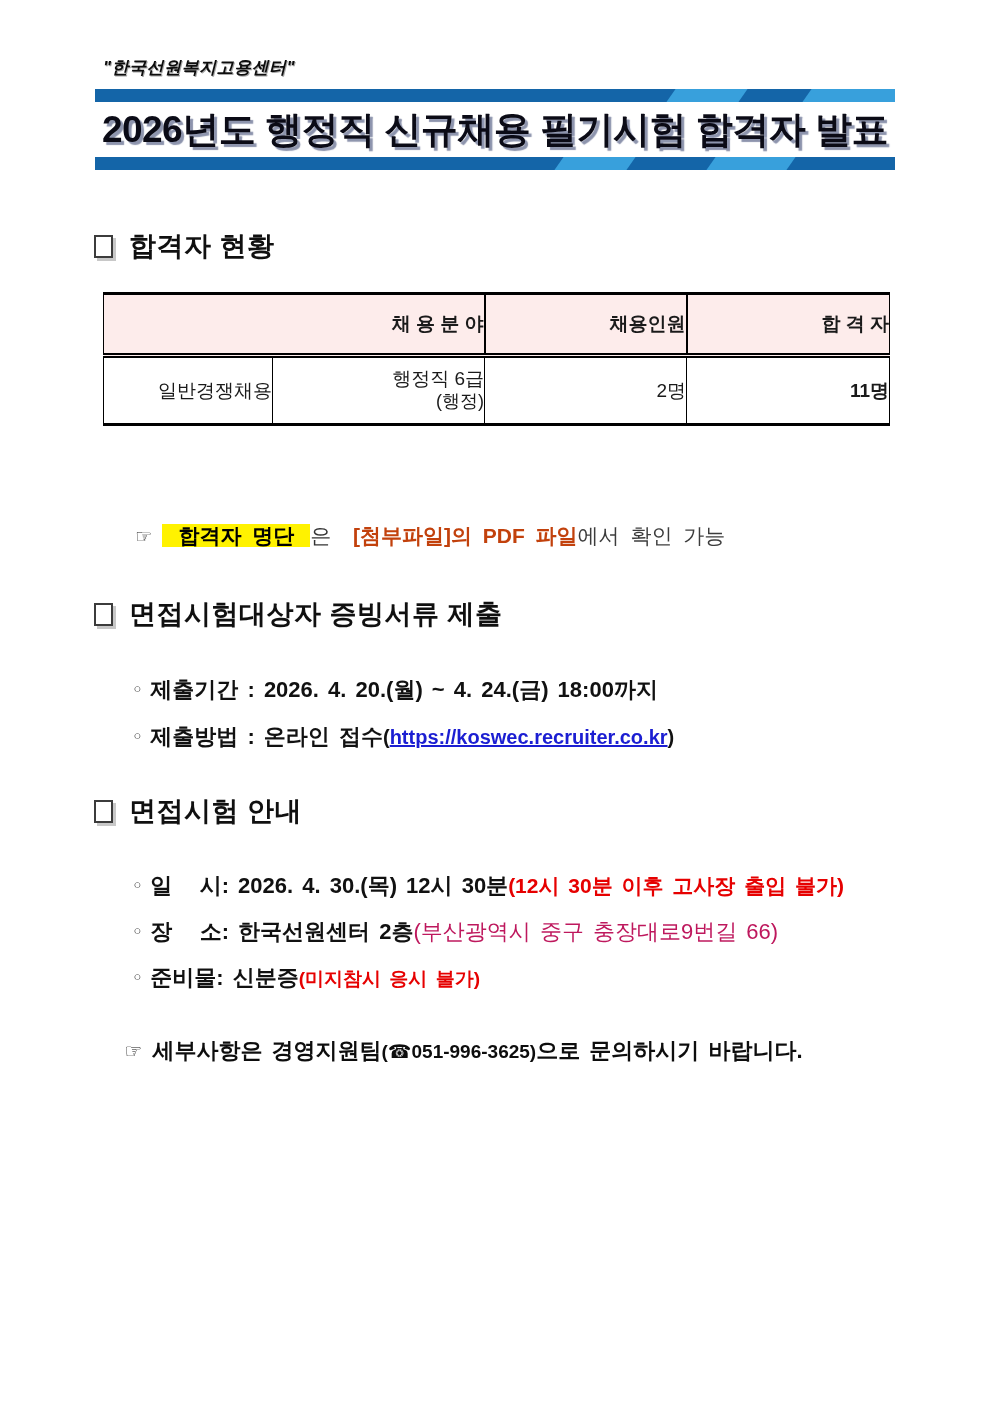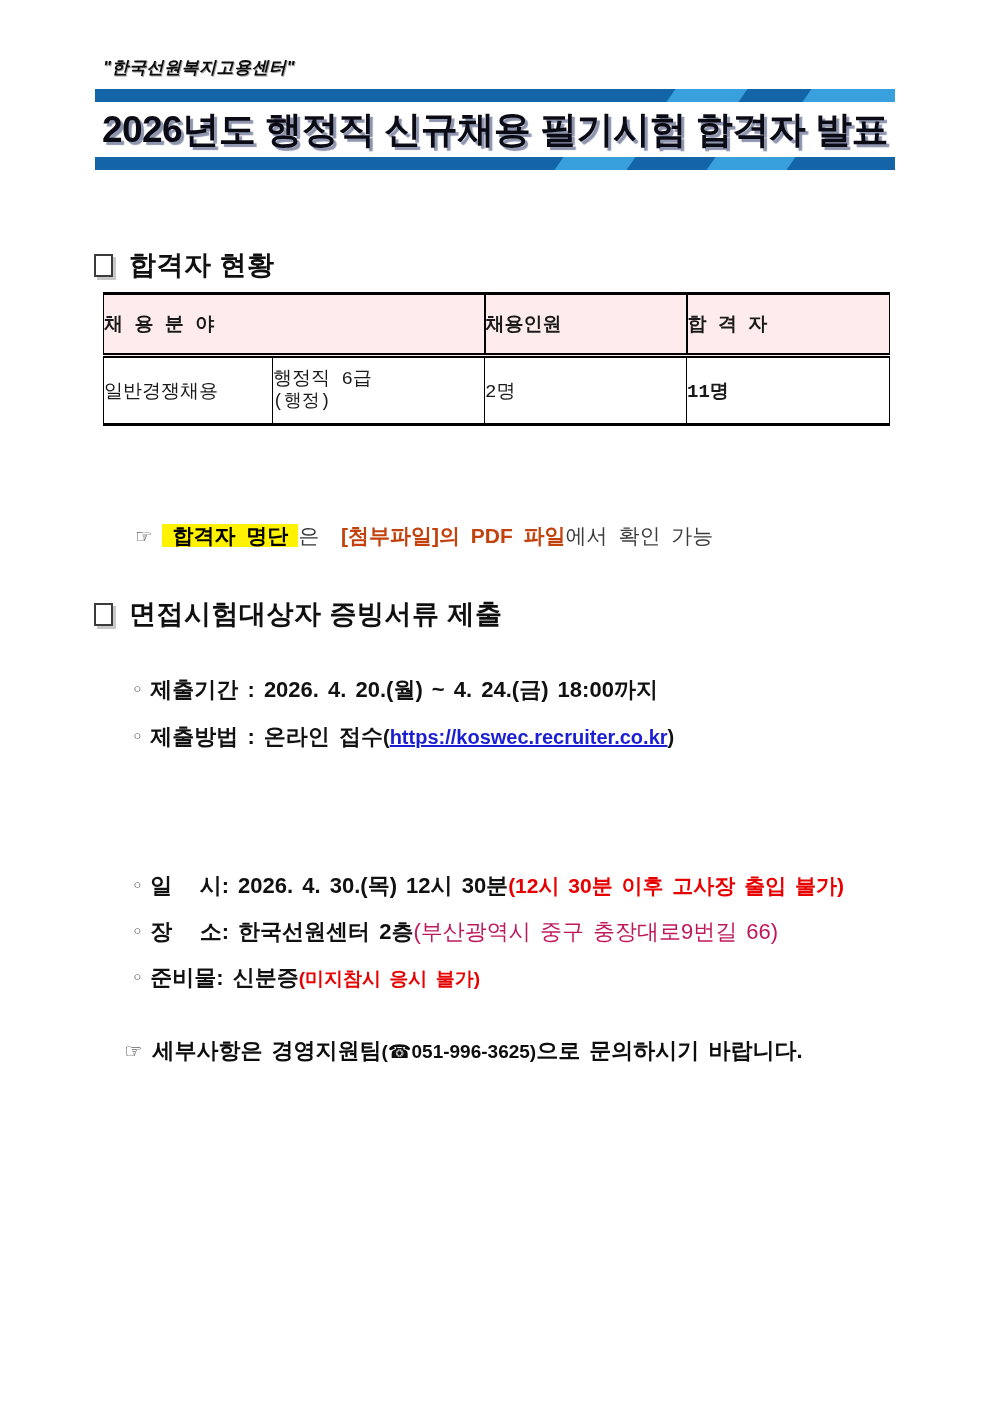--- a/index.html
+++ b/index.html
@@ -44,52 +44,52 @@
   }
   .sec-head .sq {
     width:19px; height:23px; background:#ffffff;
     border:2px solid #3c3c3c; box-shadow:3px 3px 0 0 #c8c8c8;
     display:inline-block; margin-right:16px; flex:none;
   }
   .sec-head .txt {
     font-size:27px; font-weight:800; color:#101010; letter-spacing:0.5px;
     white-space:pre-wrap;
   }
-  #sec1-head { top:247px;align-items:center; }
+  #sec1-head { top:228px;align-items:center; }
   #sec2-head { top:596px; }
   #sec3-head { top:793px; }
   
   table.result {
     position:absolute; left:103px; top:292px; width:786px;
     border-collapse:collapse; table-layout:fixed;
     border-top:3px solid #000; border-bottom:3px solid #000;
     border-left:1px solid #000; border-right:1px solid #000;
   }
   table.result th, table.result td {
-    text-align:left; vertical-align:middle;
-    font-size:19px; color:#1a1a1a;font-family:Liberation Mono, monospace;
+    text-align:right; vertical-align:middle;
+    font-size:19px; color:#1a1a1a;
   }
   table.result thead th {
     height:62px; background:#fdeceb; font-weight:700;
     border-bottom:5px double #000;
   }
   table.result thead th + th { border-left:2px solid #000; }
   table.result tbody td { border:1px solid #000; background:#ffffff; }
   table.result tbody tr.r1 td { height:69px; }
   table.result tbody tr.r2 td { height:62px; }
   td.pos { line-height:1.2; }
   td.pos .l2 { font-size:18px; }
   td.passed { background:#eef3e3; font-weight:800; }
   
   .note {
     position:absolute; left:92px; top:498px;
     font-size:21px; color:#333; white-space:pre-wrap; word-spacing:5px;
   }
   .note .pointer { font-size:19px; color:#222; margin-right:10px; }
-  .note .hl { font-weight:800; color:#000; background:#fff200; padding:0 10px; }
+  .note .hl { font-weight:800; color:#000; background:#fff200; padding:0 16px; }
   .note .blue { font-weight:800; color:#c2410c; }
   .note .tail { color:#3c3c3c; }
   
   .bullet-line {
     position:absolute; left:97px;
     font-size:22px; font-weight:800; color:#111;
     white-space:pre-wrap; word-spacing:3px;
   }
   .bullet-line .dot {
     font-size:13px; font-weight:400; color:#333;
@@ -177,20 +177,24 @@
   </div>
 
   <div class="bullet-line" id="docs-period">
     <span class="dot">○</span><span>제출기간 : </span><span>2026. 4. 20.(월) ~ 4. 24.(금) 18:00까지</span>
   </div>
 
   <div class="bullet-line" id="docs-method">
     <span class="dot">○</span><span>제출방법 : 온라인 접수</span><span class="paren">(</span><span class="link">https://koswec.recruiter.co.kr</span><span class="paren">)</span>
   </div>
 
+  <div class="sec-head" id="sec3-head">
+    <span class="sq"></span>
+    <span class="txt">면접시험 안내</span>
+  </div>
 
   <div class="bullet-line" id="iv-datetime">
     <span class="dot">○</span><span>일   시:</span><span> 2026. 4. 30.(목) 12시 30분</span><span class="red">(12시 30분 이후 고사장 출입 불가)</span>
   </div>
 
   <div class="bullet-line" id="iv-place">
     <span class="dot">○</span><span>장   소:</span><span> 한국선원센터 2층</span><span class="sub-addr">(부산광역시 중구 충장대로9번길 66)</span>
   </div>
 
   <div class="bullet-line" id="iv-items">

